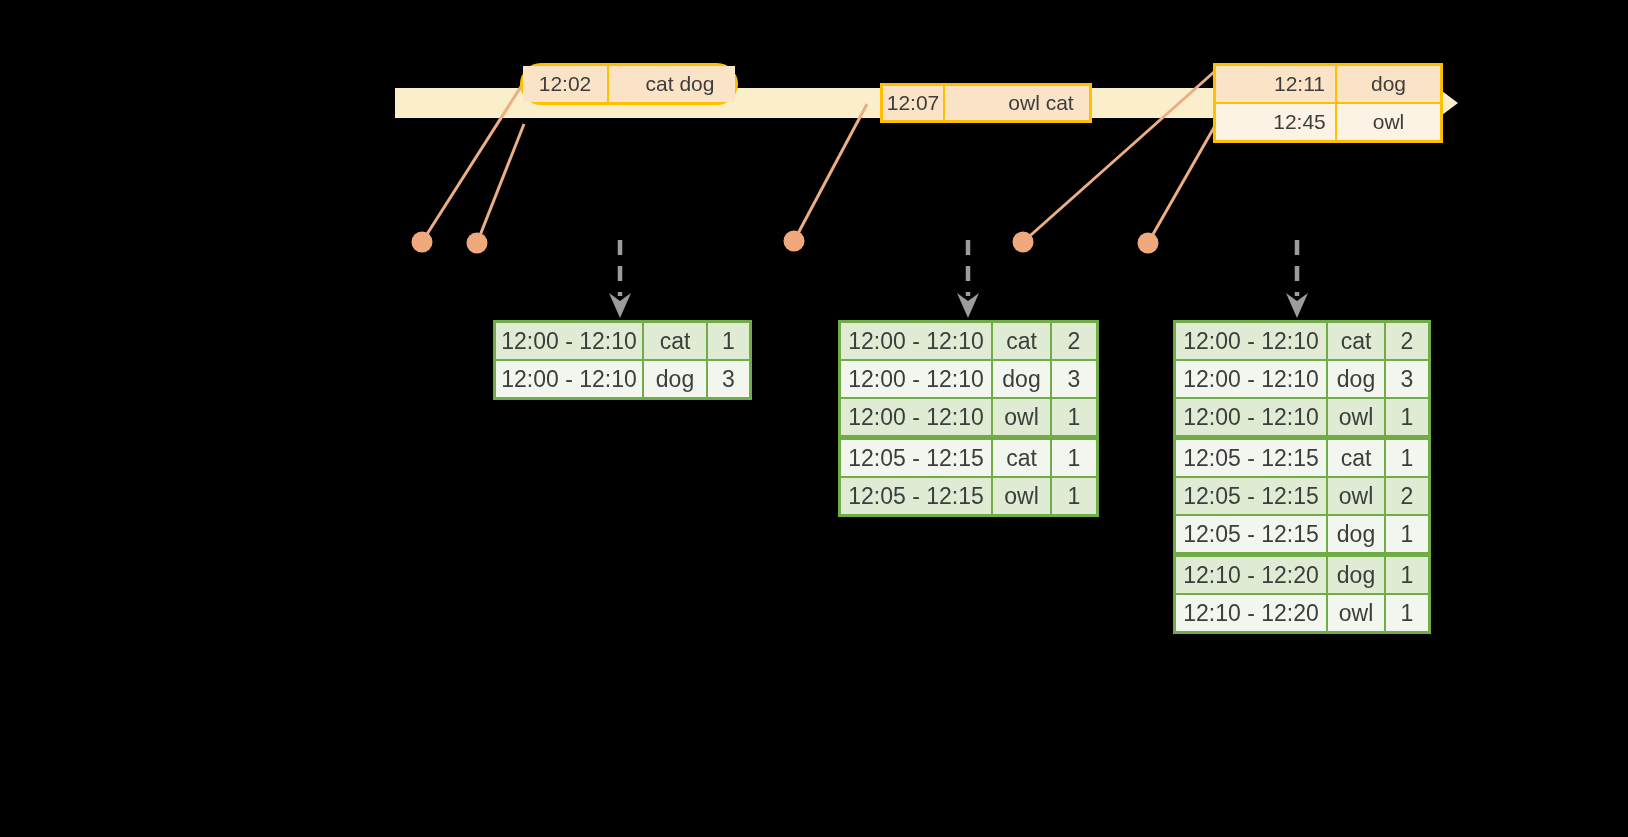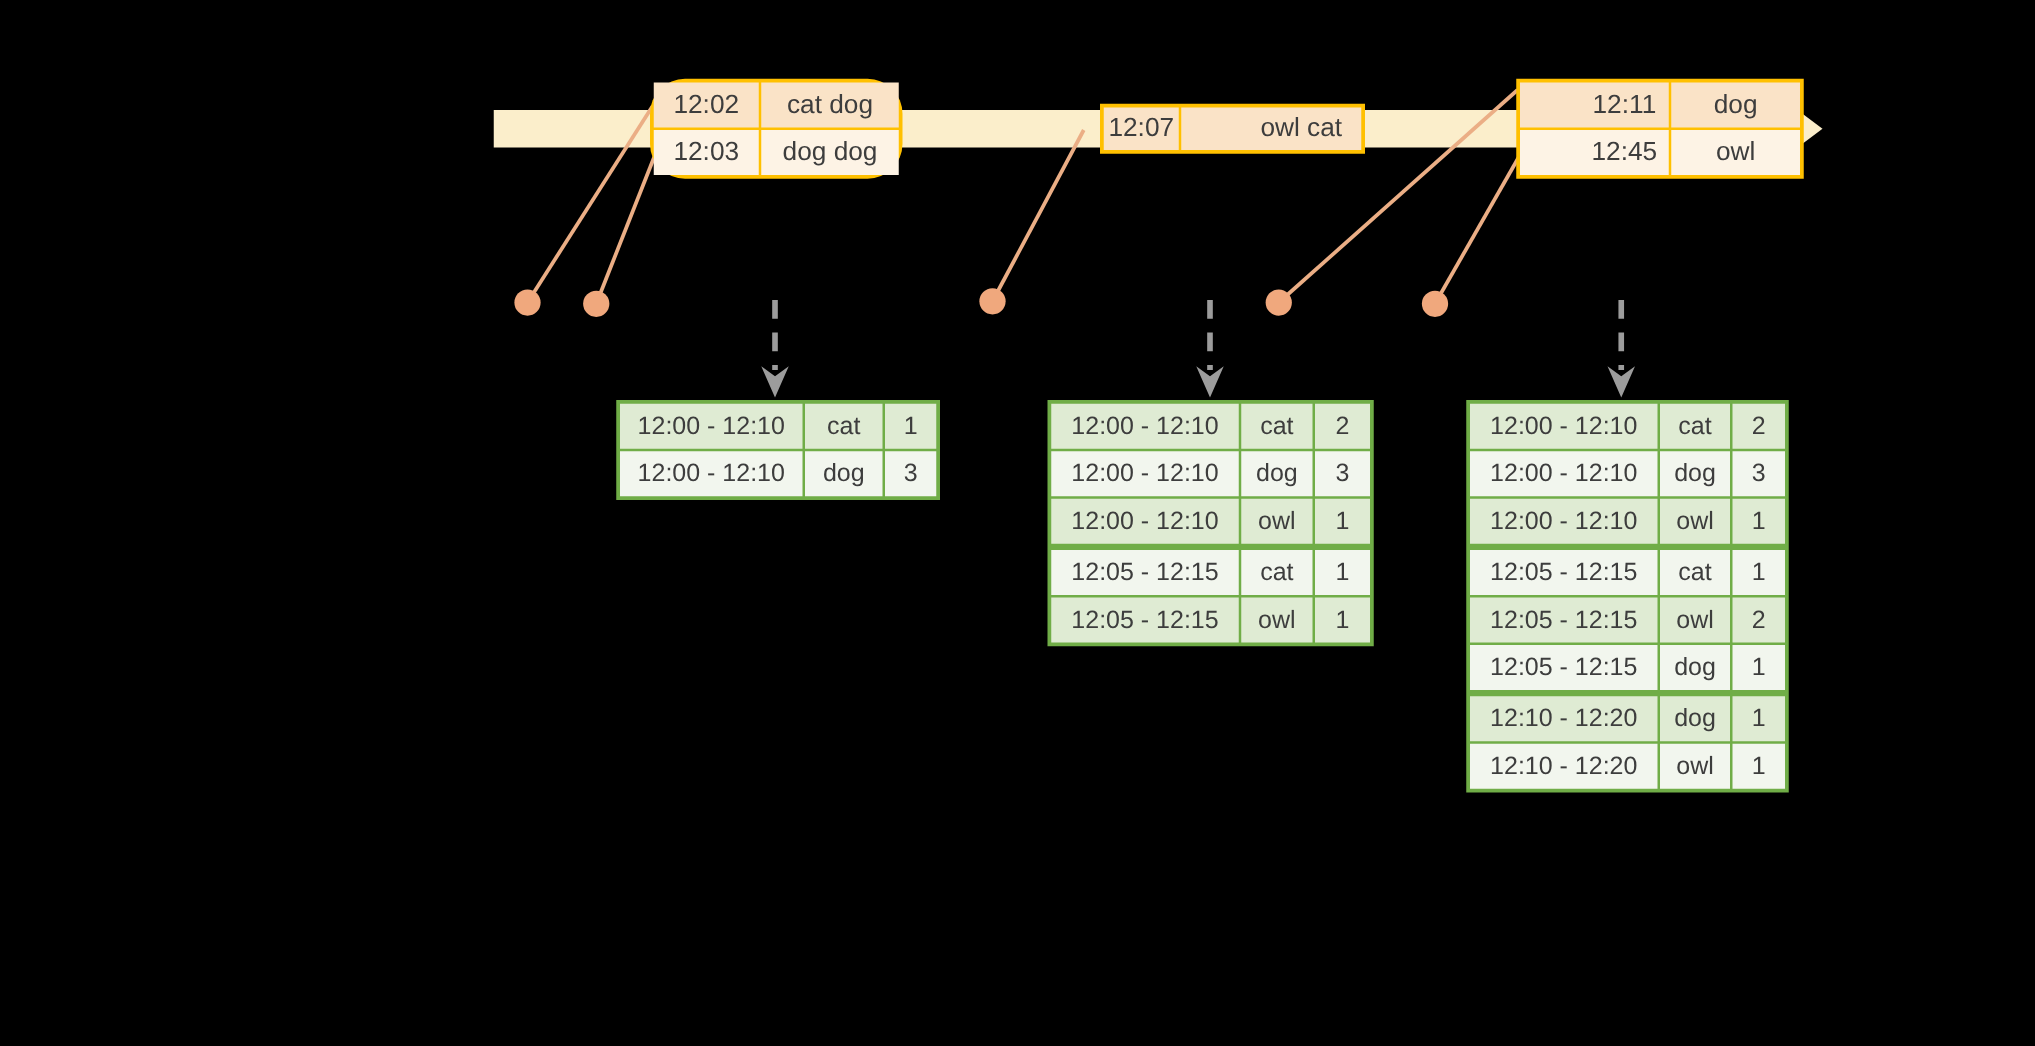--- a/index.html
+++ b/index.html
@@ -15,26 +15,26 @@
   .ftable{position:absolute;padding:3px;display:flex;flex-direction:column;z-index:3;}
   .ftable .trow{display:flex;gap:2px;margin-top:2px;}
   .ftable .trow:first-child{margin-top:0;}
   .ftable .trow.group-start{margin-top:5px;}
   .tcell{display:flex;align-items:center;justify-content:center;}
   
   .etable{background:#FFC000;}
   .etable .tcell{height:36px;font-size:21px;}
   .etable .dark .tcell{background:#FAE3C7;}
   .etable .light .tcell{background:#FDF3E5;}
-  .e1{left:520px;top:63px;border-radius:28px;}  .e1 .c0{width:84px;}  .e1 .c1{width:110px;}
+  .e1{left:520px;top:63px;border-radius:28px;}  .e1 .c0{width:84px;}  .e1 .c1{width:110px;padding-left:16px;}
   .e2{left:880px;top:83px;}  .e2 .c0{width:60px;}  .e2 .c1{width:96px;padding-left:48px;}  .e2 .tcell{height:34px;}
   .e3{left:1213px;top:63px;} .e3 .c0{width:71px;padding-left:48px;}  .e3 .c1{width:103px;}
   
   .gtable{background:#70AD47;}
-  .gtable .tcell{height:36px;font-size:20px;}
+  .gtable .tcell{height:36px;font-size:23px;}
   .gtable .dark .tcell{background:#DFEBD3;}
   .gtable .light .tcell{background:#F2F6EE;}
   .g1{left:493px;top:320px;} .g1 .c0{width:146px;} .g1 .c1{width:62px;} .g1 .c2{width:41px;}
   .g2{left:838px;top:320px;} .g2 .c0{width:150px;} .g2 .c1{width:57px;} .g2 .c2{width:44px;}
   .g3{left:1173px;top:320px;}.g3 .c0{width:150px;} .g3 .c1{width:56px;} .g3 .c2{width:42px;}
   
   .overlay{position:absolute;left:0;top:0;z-index:2;}
 </style>
 </head>
 <body>
@@ -66,24 +66,20 @@
       <path d="M 957 293 L 968 318 L 979 293 L 968 301 Z" fill="#9C9C9C"></path>
       <line x1="1297" y1="240" x2="1297" y2="296" stroke="#9C9C9C" stroke-width="4.5" stroke-dasharray="15 11"></line>
       <path d="M 1286 293 L 1297 318 L 1308 293 L 1297 301 Z" fill="#9C9C9C"></path>
     </g>
   </svg>
 
   <div class="ftable etable e1">
       <div class="trow dark">
         <div class="tcell c0">12:02</div>
         <div class="tcell c1">cat dog</div>
-      </div>
-      <div class="trow light">
-        <div class="tcell c0">12:03</div>
-        <div class="tcell c1">dog dog</div>
       </div>
     </div>
   <div class="ftable etable e2">
       <div class="trow dark">
         <div class="tcell c0">12:07</div>
         <div class="tcell c1">owl cat</div>
       </div>
     </div>
   <div class="ftable etable e3">
       <div class="trow dark">

